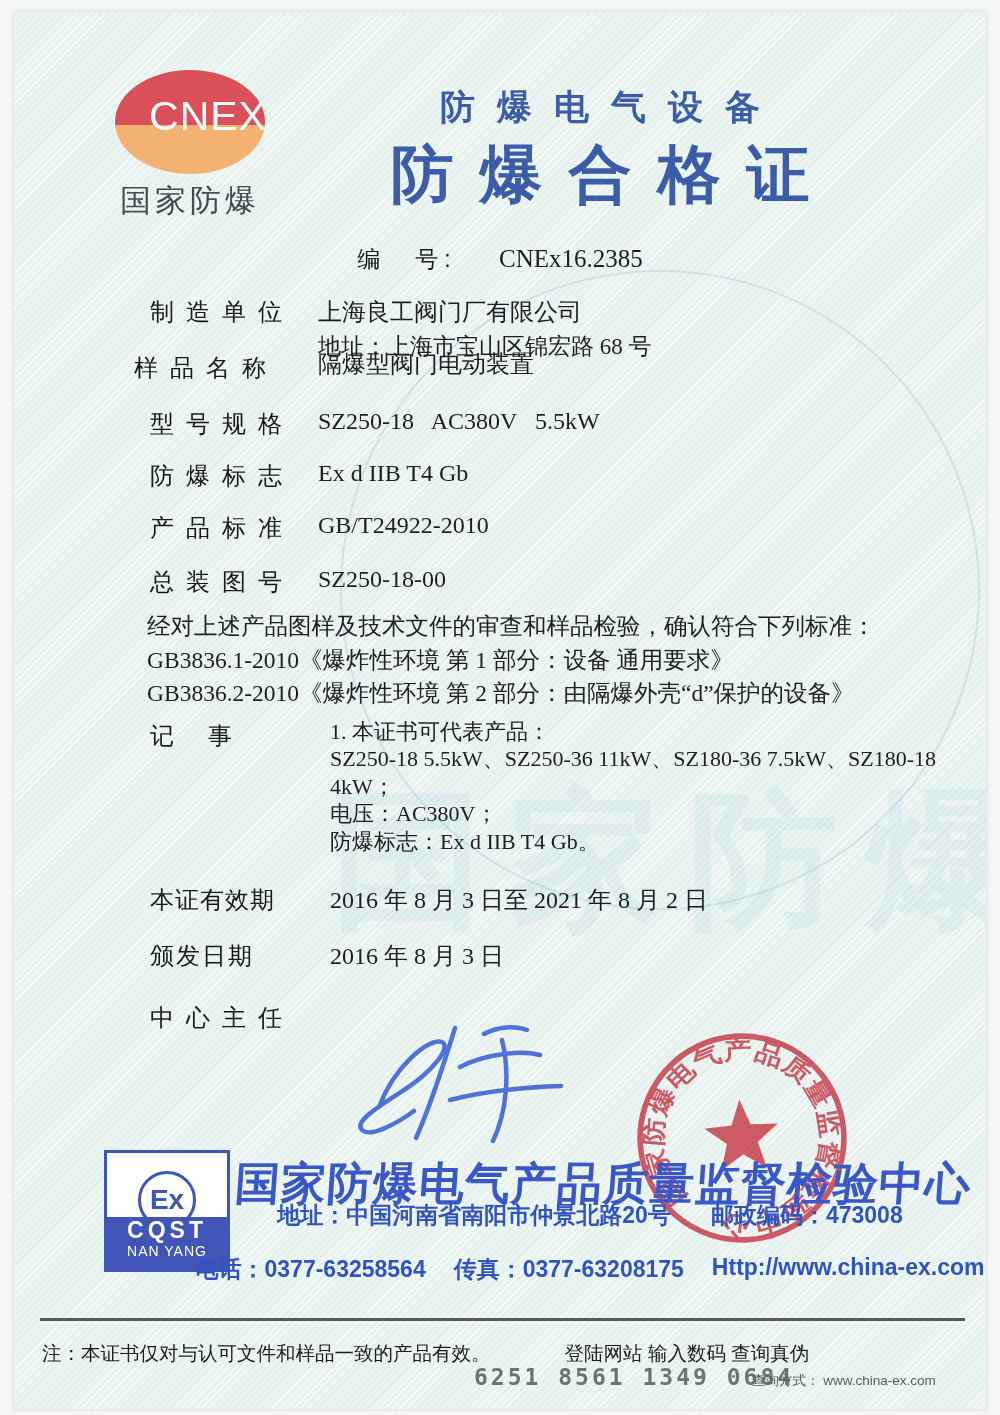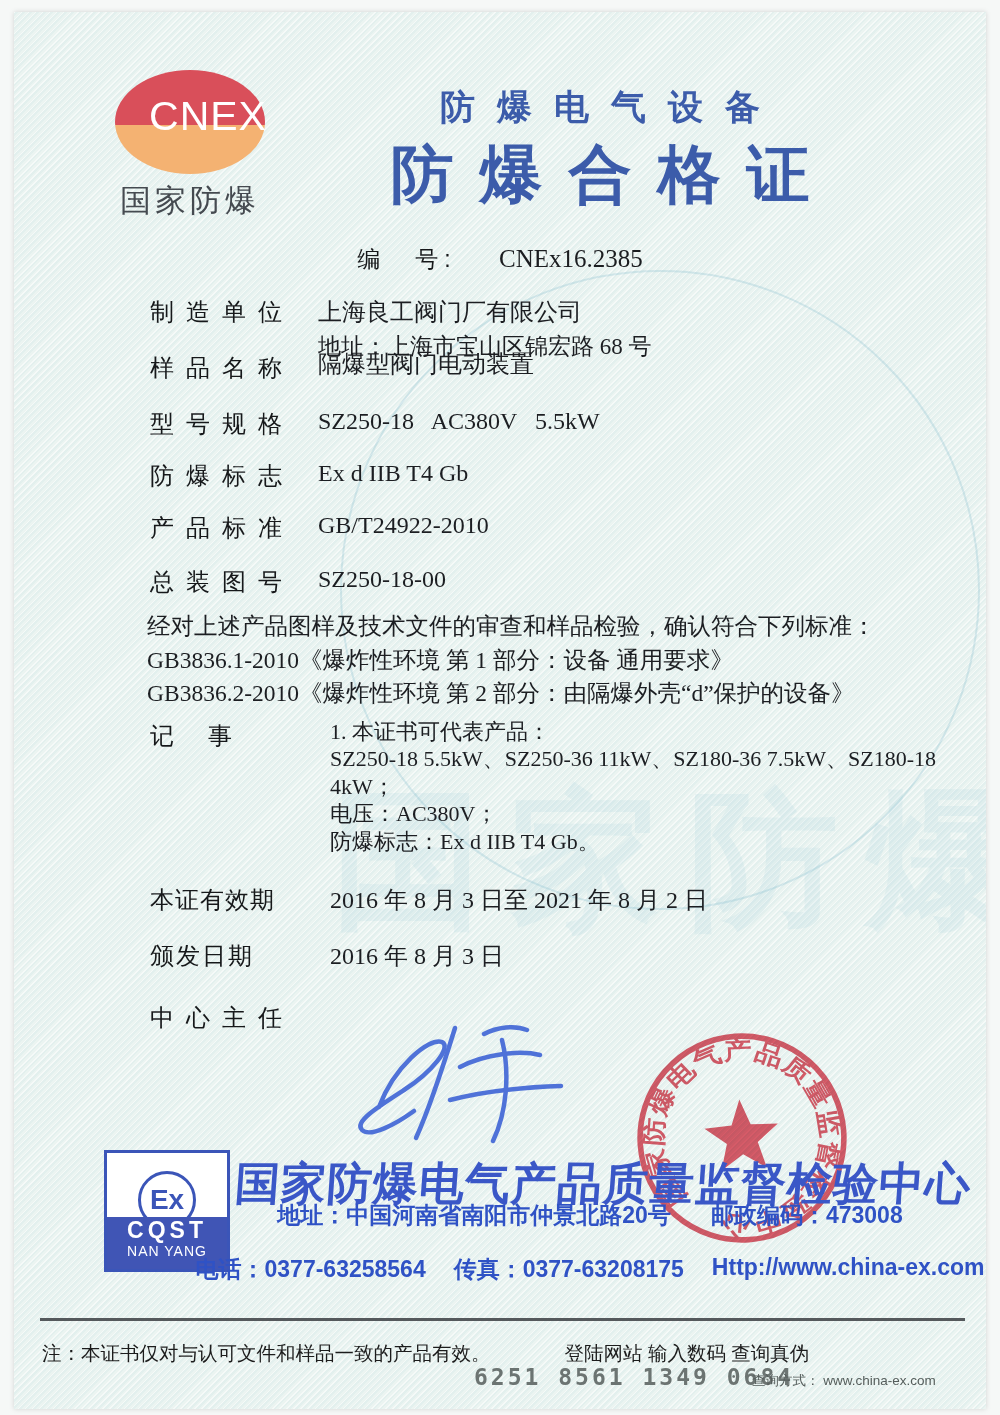--- a/index.html
+++ b/index.html
@@ -90,21 +90,21 @@
 
   <div class="abs" id="cert-row">
     <span class="lbl">编　号:</span>
     <span class="num">CNEx16.2385</span>
   </div>
 
   <div class="abs label" style="left:136px; top:284px;">制造单位</div>
   <div class="abs value" style="left:304px; top:284px;">上海良工阀门厂有限公司</div>
   <div class="abs small-value" style="left:304px; top:319px;">地址：上海市宝山区锦宏路 68 号</div>
 
-  <div class="abs label" style="left:136px; top:340px;">样品名称</div>
+  <div class="abs label" style="left:120px; top:340px;">样品名称</div>
   <div class="abs value" style="left:304px; top:336px;">隔爆型阀门电动装置</div>
 
   <div class="abs label" style="left:136px; top:396px;">型号规格</div>
   <div class="abs value" style="left:304px; top:396px;">SZ250-18   AC380V   5.5kW</div>
 
   <div class="abs label" style="left:136px; top:448px;">防爆标志</div>
   <div class="abs value" style="left:304px; top:448px;">Ex d IIB T4 Gb</div>
 
   <div class="abs label" style="left:136px; top:500px;">产品标准</div>
   <div class="abs value" style="left:304px; top:500px;">GB/T24922-2010</div>

